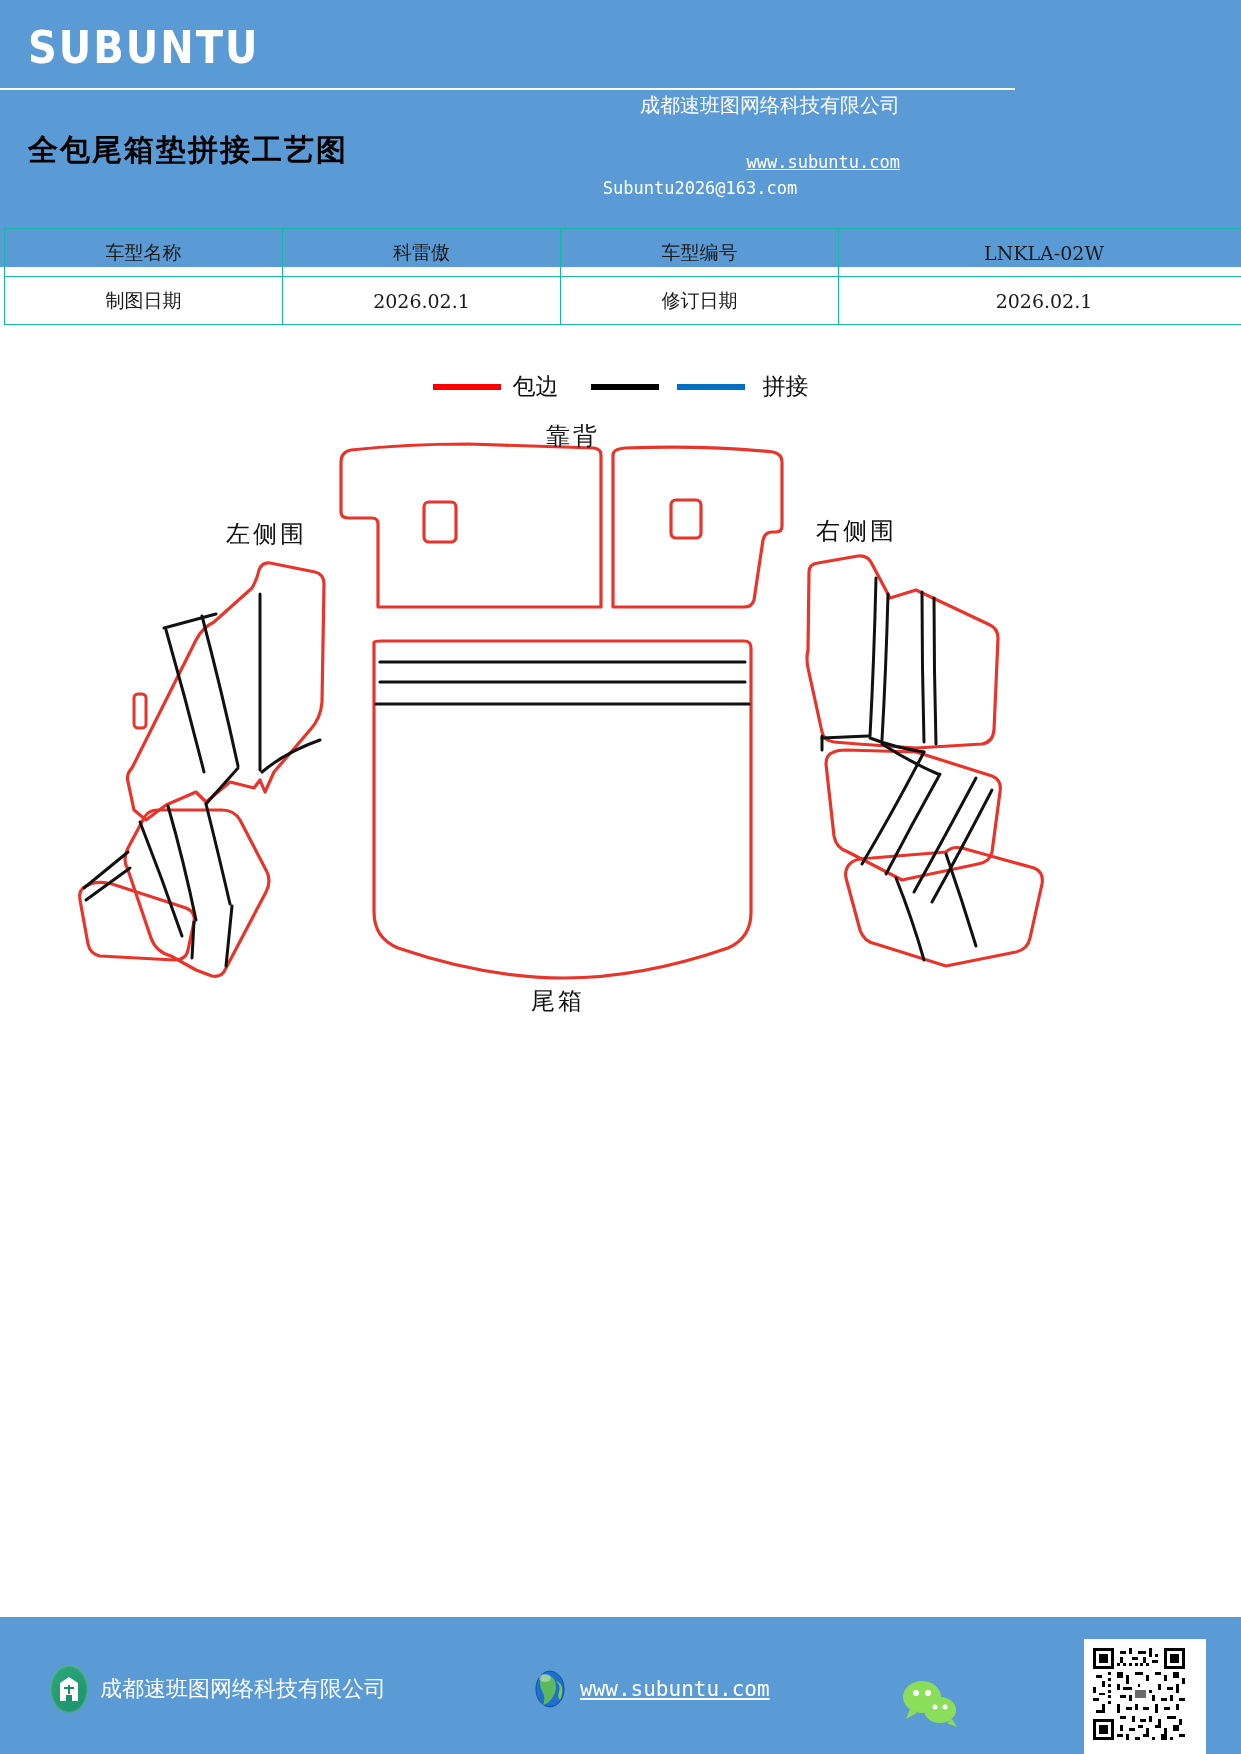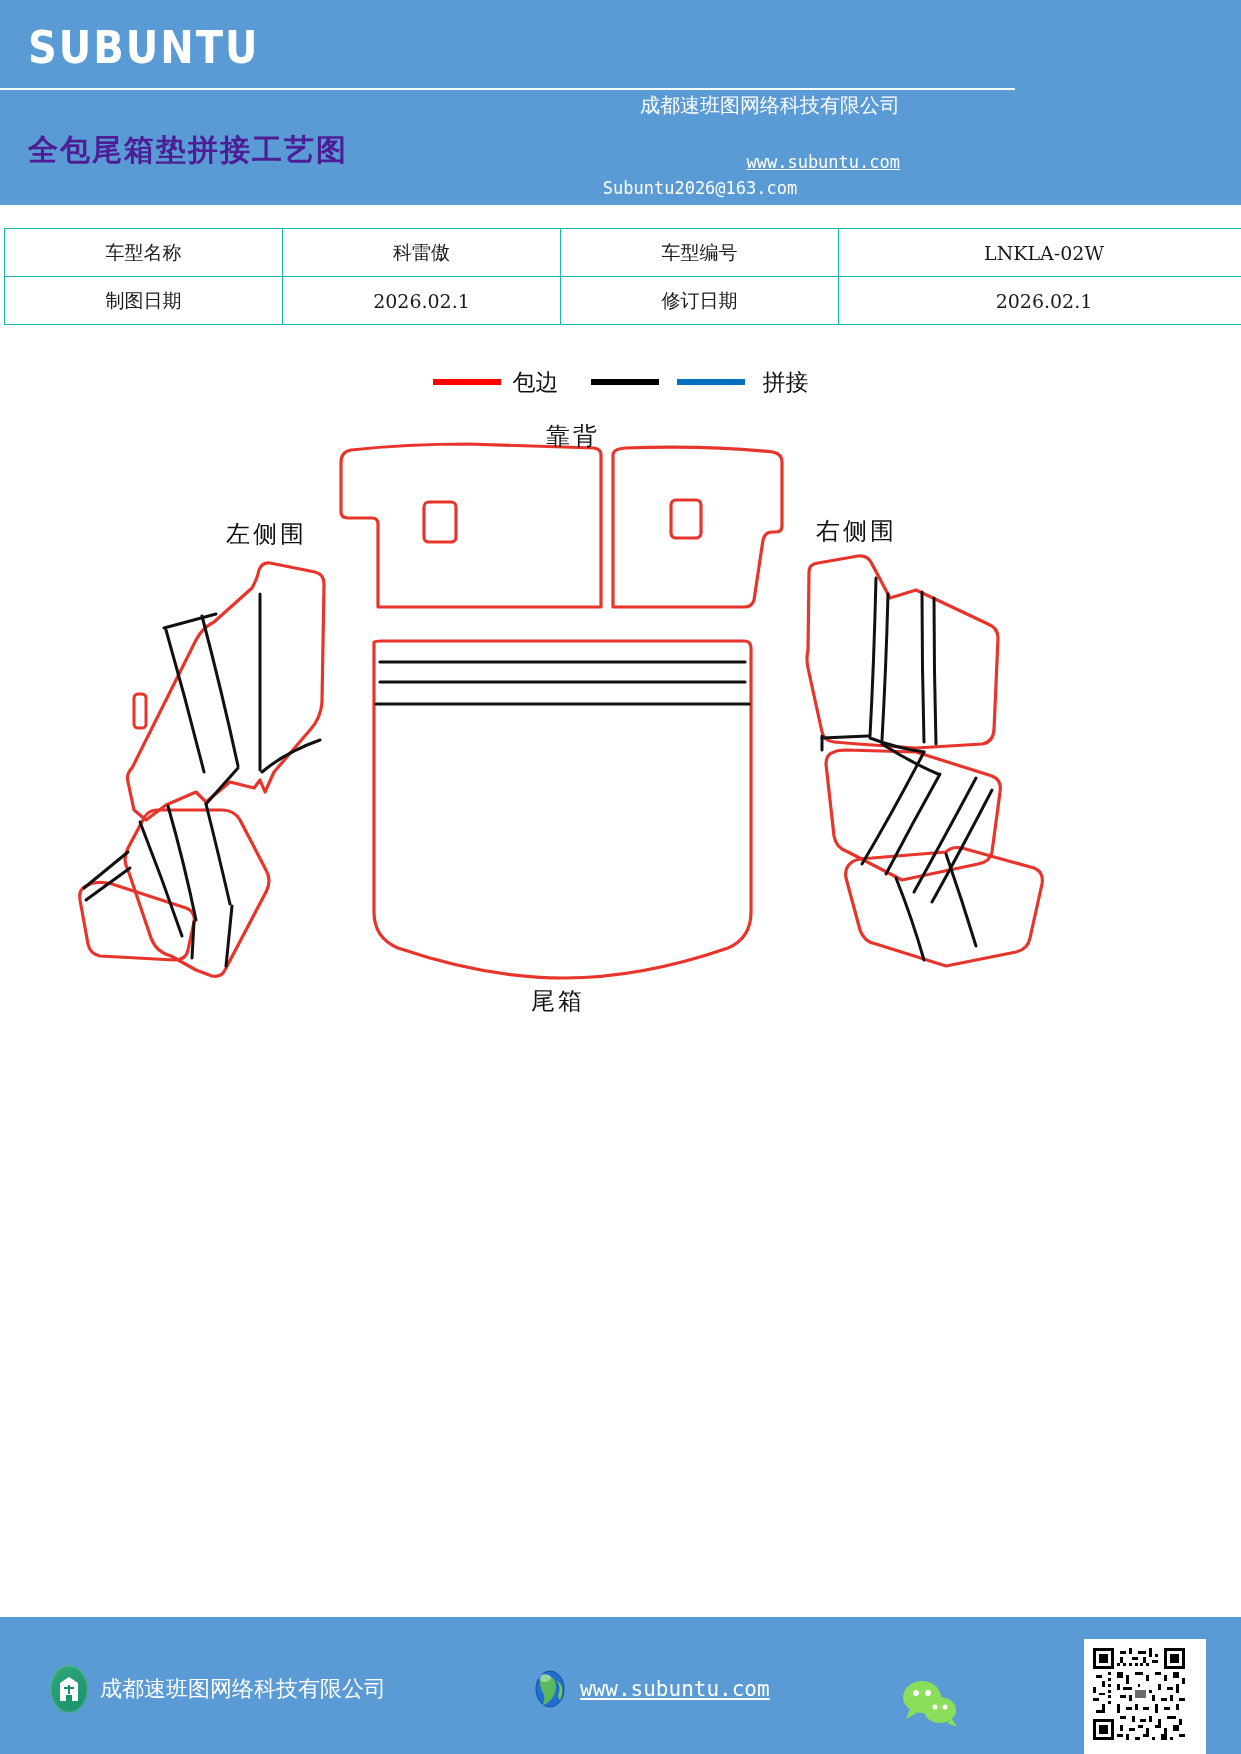--- a/index.html
+++ b/index.html
@@ -7,37 +7,37 @@
     width:1241px;height:1754px;
     background:#ffffff;
     font-family:"Liberation Serif","DejaVu Serif",serif;
     position:relative;
     overflow:hidden;
   }
   .page{position:relative;width:1241px;height:1754px;}
 
   
   .header{
-    position:absolute;left:0;top:0;width:1241px;height:205px;
+    position:absolute;left:0;top:0;width:1241px;height:267px;
     background:#5b9bd5;
   }
   .brand{
     position:absolute;left:28px;top:22px;
     color:#ffffff;
     font-family:"DejaVu Sans","Liberation Sans",sans-serif;
     font-weight:bold;font-size:40px;letter-spacing:2px;
     transform:scaleY(1.12);transform-origin:left top;
   }
   .hrule{
     position:absolute;left:0px;top:88px;width:1015px;height:2px;
     background:#ffffff;opacity:.95;
   }
   .doc-title{
     position:absolute;left:28px;top:130px;
-    color:#4c1d95;font-weight:bold;font-size:30px;letter-spacing:2px;
+    color:#000000;font-weight:bold;font-size:30px;letter-spacing:2px;
     font-family:"DejaVu Sans","Liberation Sans",sans-serif;
   }
   .company-top{
     position:absolute;left:500px;top:92px;width:400px;
     text-align:right;color:#ffffff;font-size:20px;
     font-family:"DejaVu Serif","Liberation Serif",serif;
   }
   .site-top{
     position:absolute;left:500px;top:152px;width:400px;
     text-align:right;color:#ffffff;font-size:17px;
@@ -72,21 +72,21 @@
   }
   .col-a{width:275px;}
   .col-b{width:275px;}
   .col-c{width:275px;margin-top:41px;}
   .col-d{width:408px;}
   .mono{font-family:"DejaVu Sans","Liberation Sans",sans-serif;font-size:18px;}
 
   
   .legend{
     position:absolute;left:0;top:362px;width:1241px;height:40px;
-    display:flex;align-items:center;justify-content:center;gap:32px;
+    display:flex;align-items:flex-end;justify-content:center;gap:32px;
   }
   .legend-item{display:flex;align-items:center;gap:12px;}
   .swatch{display:block;width:68px;height:6px;}
   .legend-label{
     font-size:23px;color:#111;
     font-family:"DejaVu Serif","Liberation Serif",serif;
   }
   .legend-group{display:flex;align-items:center;gap:18px;}
 
   

